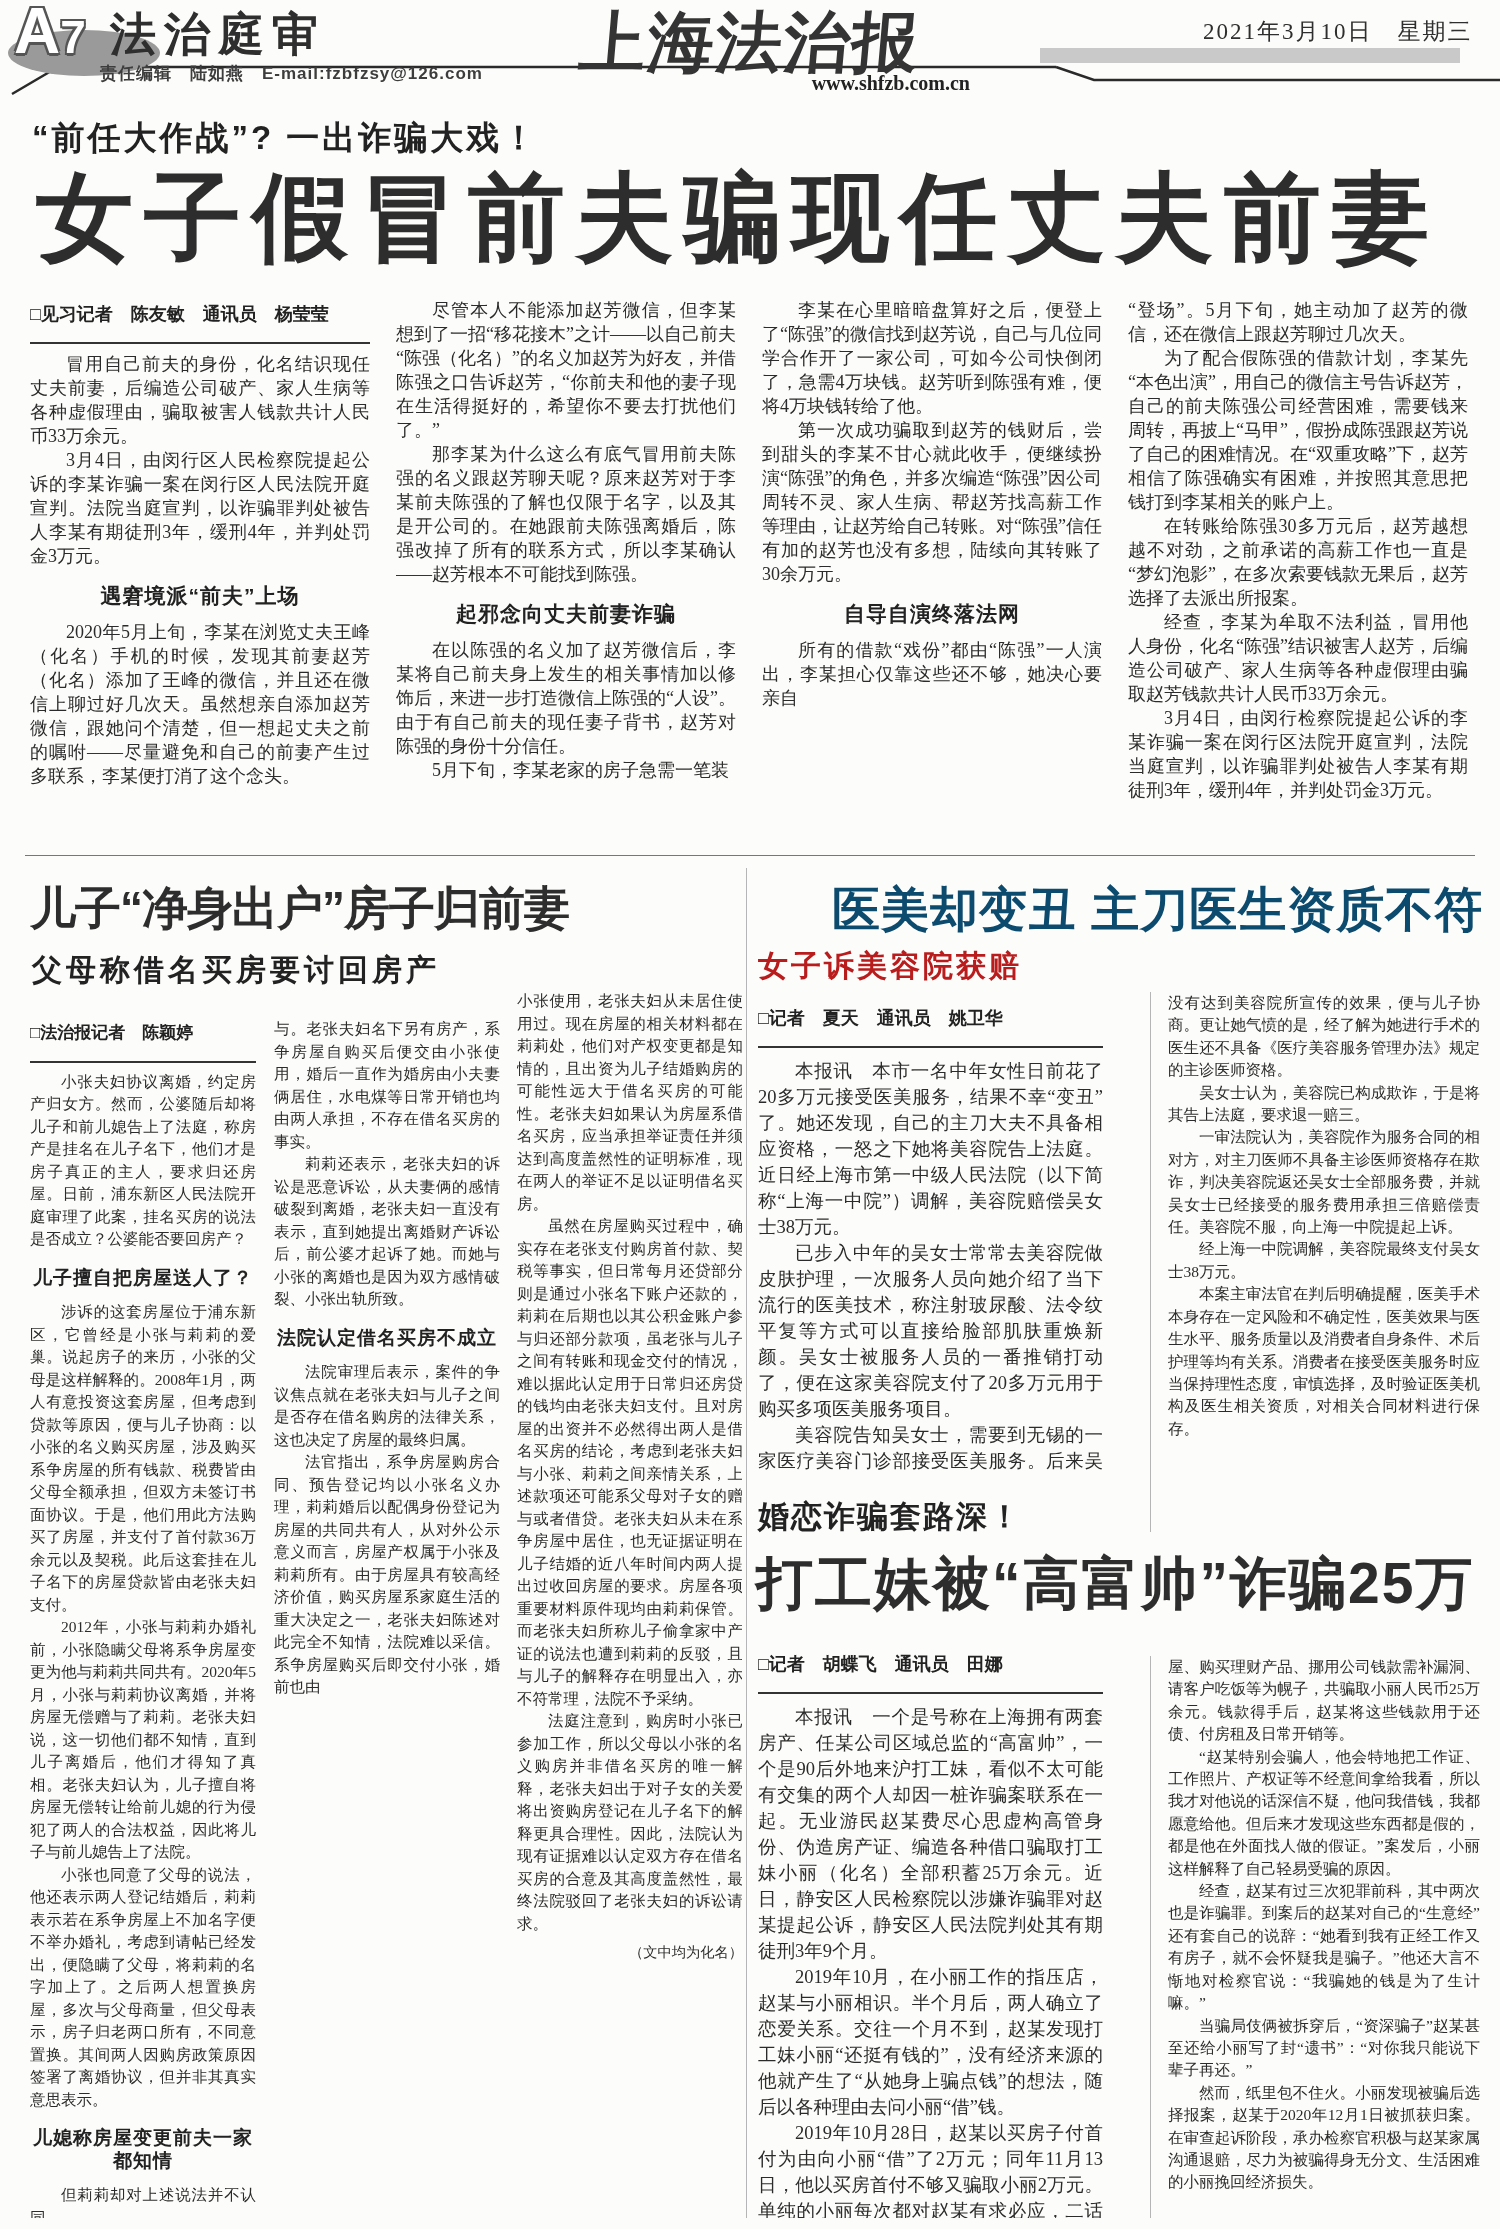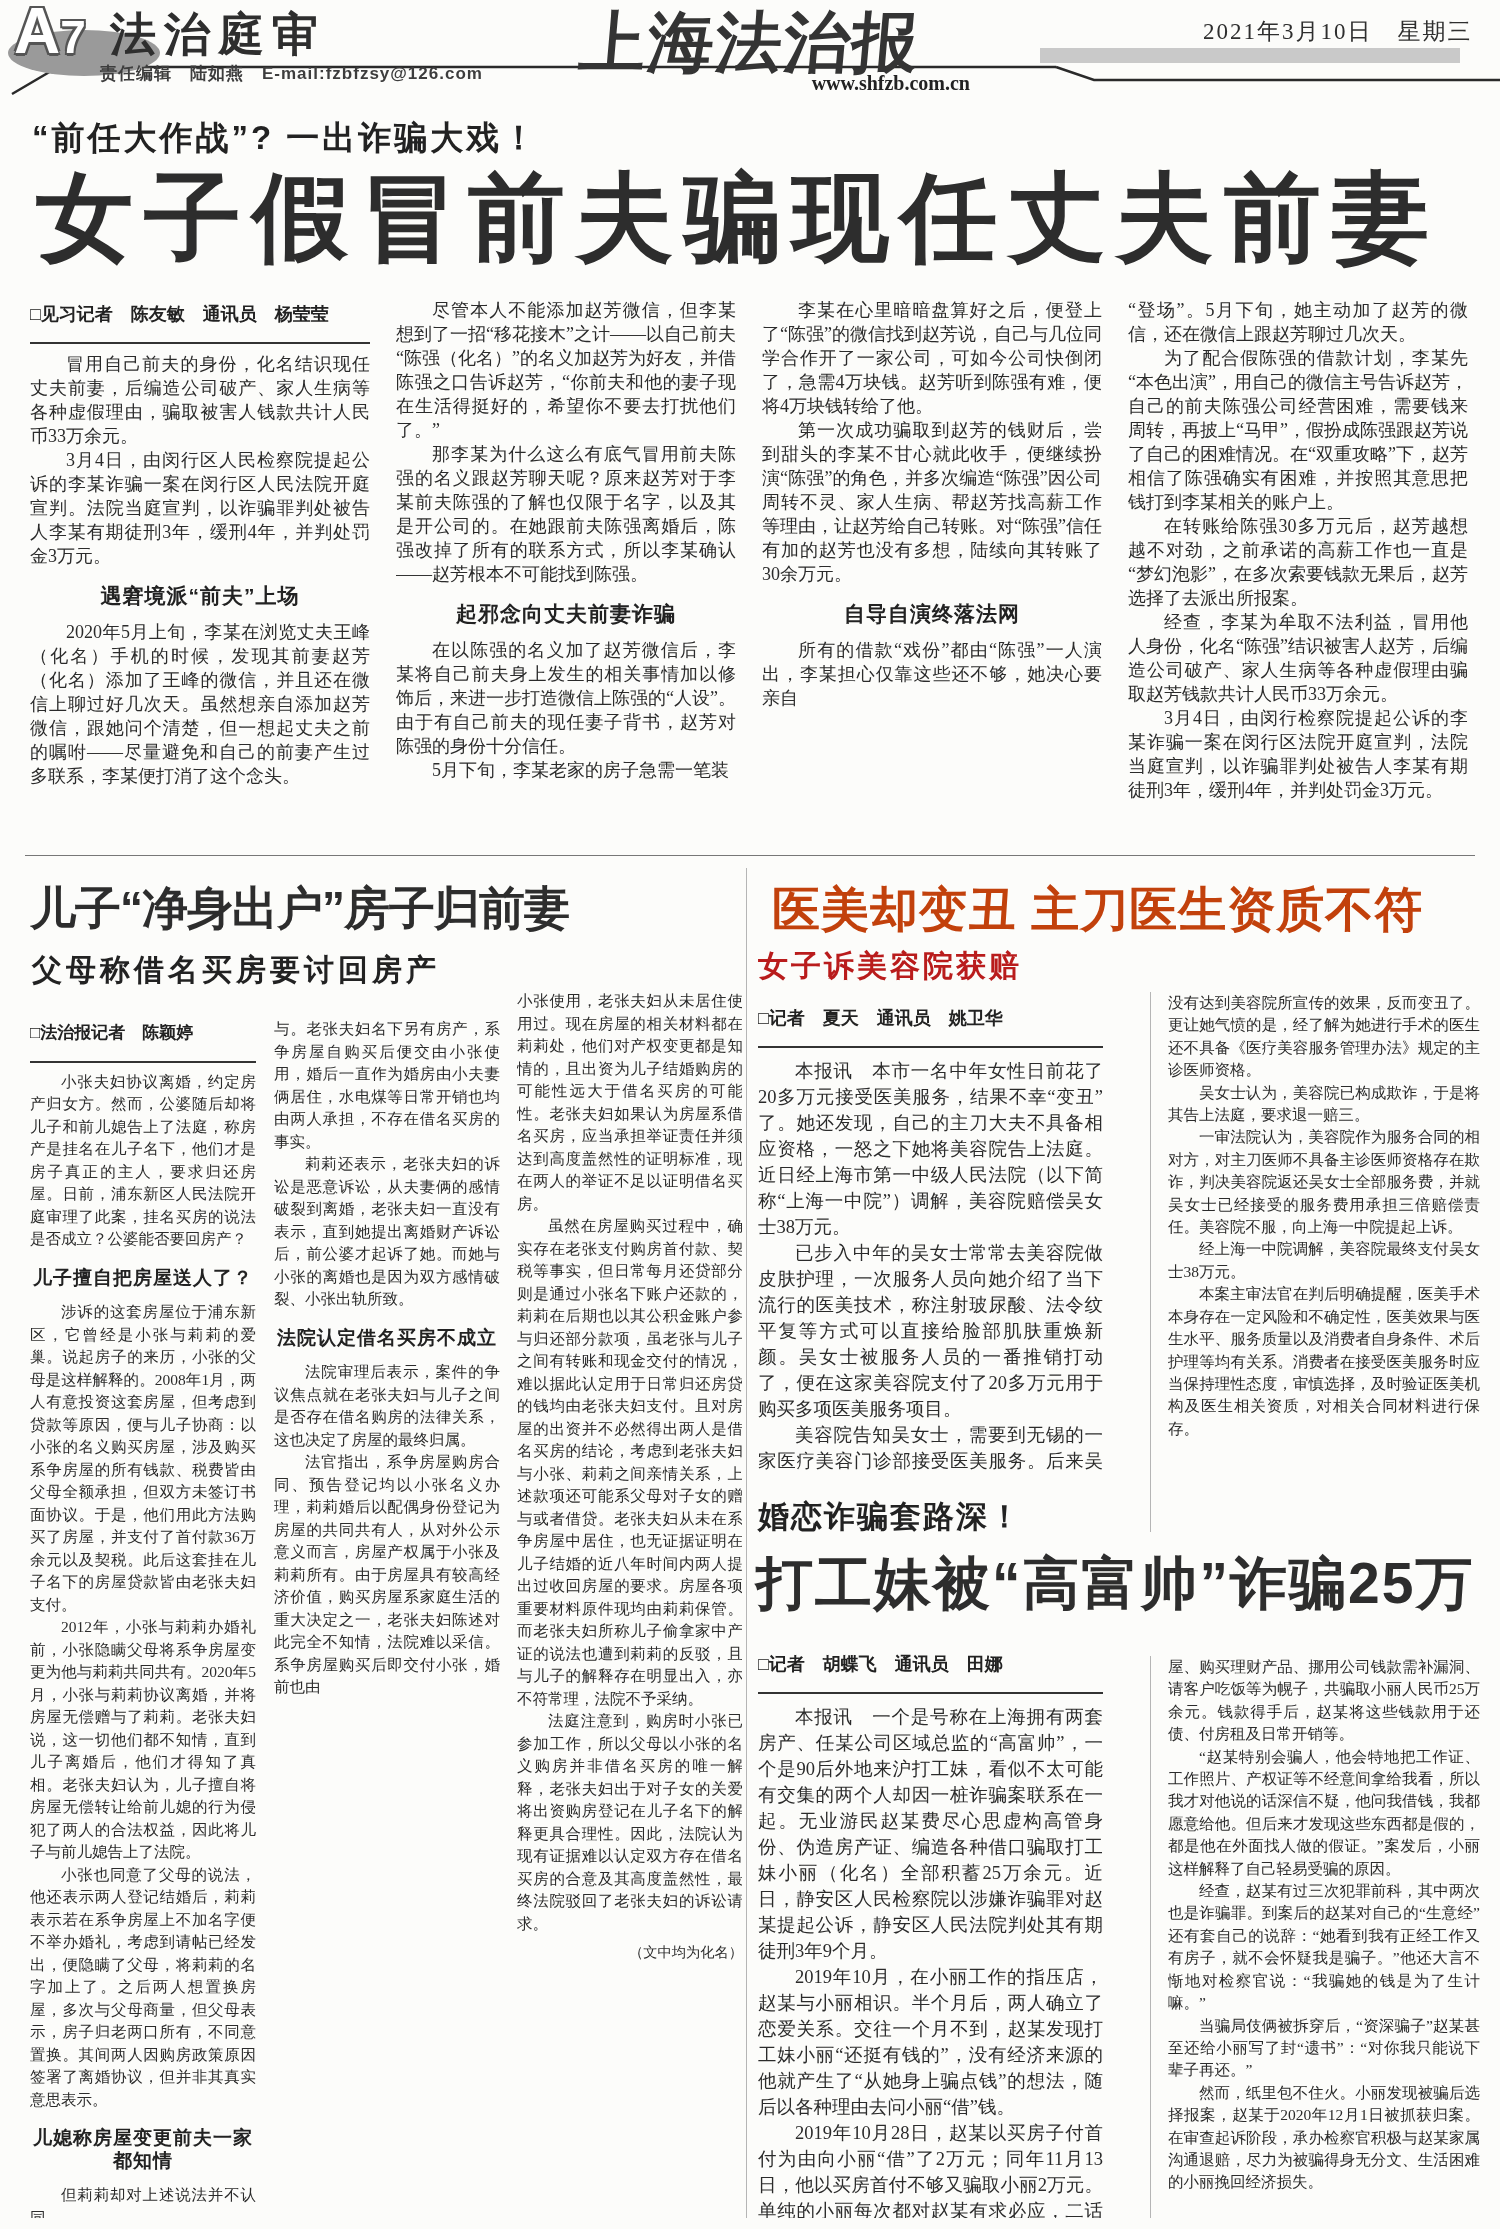--- a/index.html
+++ b/index.html
@@ -52,21 +52,21 @@
   .house-headline{left:0;top:10px;font-weight:900;font-size:46px;letter-spacing:-1px;white-space:nowrap;color:#2d2d2d;}
   .house-subtitle{left:2px;top:82px;font-weight:bold;font-size:30px;letter-spacing:4px;color:#222;}
   .house-col{font-size:15.5px;line-height:22.5px;text-align:justify;overflow:hidden;width:226px;}
   .house-col .subhead{font-size:19px;}
   .house-col .byline{font-size:17px;}
   .house-col1{left:0;top:150px;height:1200px;}
   .house-col2{left:244px;top:150px;height:1200px;}
   .house-col3{left:487px;top:122px;height:1228px;}
 
   
-  .med-headline{left:772px;top:878px;font-weight:900;font-size:48px;letter-spacing:1px;white-space:nowrap;color:#c2410c;}
+  .med-headline{left:832px;top:878px;font-weight:900;font-size:48px;letter-spacing:1px;white-space:nowrap;color:#0c4a6e;}
   .med-subtitle{left:758px;top:946px;font-weight:bold;font-size:30px;letter-spacing:3px;color:#b91c1c;}
   .med-byline{left:758px;top:1002px;width:345px;}
   .med-body{left:758px;top:1058px;width:345px;height:412px;font-size:18.5px;line-height:26px;text-align:justify;overflow:hidden;}
 
   
   .scam-kicker{left:758px;top:1496px;font-weight:bold;font-size:31px;letter-spacing:2px;color:#222;}
   .scam-headline{left:756px;top:1546px;font-weight:900;font-size:57px;letter-spacing:2px;white-space:nowrap;color:#2d2d2d;}
   .scam-byline{left:758px;top:1648px;width:345px;}
   .scam-body{left:758px;top:1704px;width:345px;height:514px;font-size:18.5px;line-height:26px;text-align:justify;overflow:hidden;}
 
@@ -175,21 +175,21 @@
   <div class="abs scam-kicker sans">婚恋诈骗套路深！</div>
   <h2 class="abs scam-headline sans" style="margin:0">打工妹被“高富帅”诈骗25万</h2>
   <div class="abs scam-byline byline">□记者　胡蝶飞　通讯员　田娜</div>
   <div class="abs scam-body">
       <p class="para">本报讯　一个是号称在上海拥有两套房产、任某公司区域总监的“高富帅”，一个是90后外地来沪打工妹，看似不太可能有交集的两个人却因一桩诈骗案联系在一起。无业游民赵某费尽心思虚构高管身份、伪造房产证、编造各种借口骗取打工妹小丽（化名）全部积蓄25万余元。近日，静安区人民检察院以涉嫌诈骗罪对赵某提起公诉，静安区人民法院判处其有期徒刑3年9个月。</p>
       <p class="para">2019年10月，在小丽工作的指压店，赵某与小丽相识。半个月后，两人确立了恋爱关系。交往一个月不到，赵某发现打工妹小丽“还挺有钱的”，没有经济来源的他就产生了“从她身上骗点钱”的想法，随后以各种理由去问小丽“借”钱。</p>
       <p class="para">2019年10月28日，赵某以买房子付首付为由向小丽“借”了2万元；同年11月13日，他以买房首付不够又骗取小丽2万元。单纯的小丽每次都对赵某有求必应，二话不说就把积蓄拿出来。见钱来得容易，嗣后赵某变本加厉。</p>
     </div>
 
   <div class="abs rc rc-med">
-      <p class="para cont">没有达到美容院所宣传的效果，反而变丑了。更让她气愤的是，经了解为她进行手术的医生还不具备《医疗美容服务管理办法》规定的主诊医师资格。</p>
+      <p class="para cont">没有达到美容院所宣传的效果，便与儿子协商。更让她气愤的是，经了解为她进行手术的医生还不具备《医疗美容服务管理办法》规定的主诊医师资格。</p>
       <p class="para">吴女士认为，美容院已构成欺诈，于是将其告上法庭，要求退一赔三。</p>
       <p class="para">一审法院认为，美容院作为服务合同的相对方，对主刀医师不具备主诊医师资格存在欺诈，判决美容院返还吴女士全部服务费，并就吴女士已经接受的服务费用承担三倍赔偿责任。美容院不服，向上海一中院提起上诉。</p>
       <p class="para">经上海一中院调解，美容院最终支付吴女士38万元。</p>
       <p class="para">本案主审法官在判后明确提醒，医美手术本身存在一定风险和不确定性，医美效果与医生水平、服务质量以及消费者自身条件、术后护理等均有关系。消费者在接受医美服务时应当保持理性态度，审慎选择，及时验证医美机构及医生相关资质，对相关合同材料进行保存。</p>
     </div>
   <div class="abs rc rc-scam">
       <p class="para cont">屋、购买理财产品、挪用公司钱款需补漏洞、请客户吃饭等为幌子，共骗取小丽人民币25万余元。钱款得手后，赵某将这些钱款用于还债、付房租及日常开销等。</p>
       <p class="para">“赵某特别会骗人，他会特地把工作证、工作照片、产权证等不经意间拿给我看，所以我才对他说的话深信不疑，他问我借钱，我都愿意给他。但后来才发现这些东西都是假的，都是他在外面找人做的假证。”案发后，小丽这样解释了自己轻易受骗的原因。</p>
       <p class="para">经查，赵某有过三次犯罪前科，其中两次也是诈骗罪。到案后的赵某对自己的“生意经”还有套自己的说辞：“她看到我有正经工作又有房子，就不会怀疑我是骗子。”他还大言不惭地对检察官说：“我骗她的钱是为了生计嘛。”</p>
       <p class="para">当骗局伎俩被拆穿后，“资深骗子”赵某甚至还给小丽写了封“遗书”：“对你我只能说下辈子再还。”</p>

